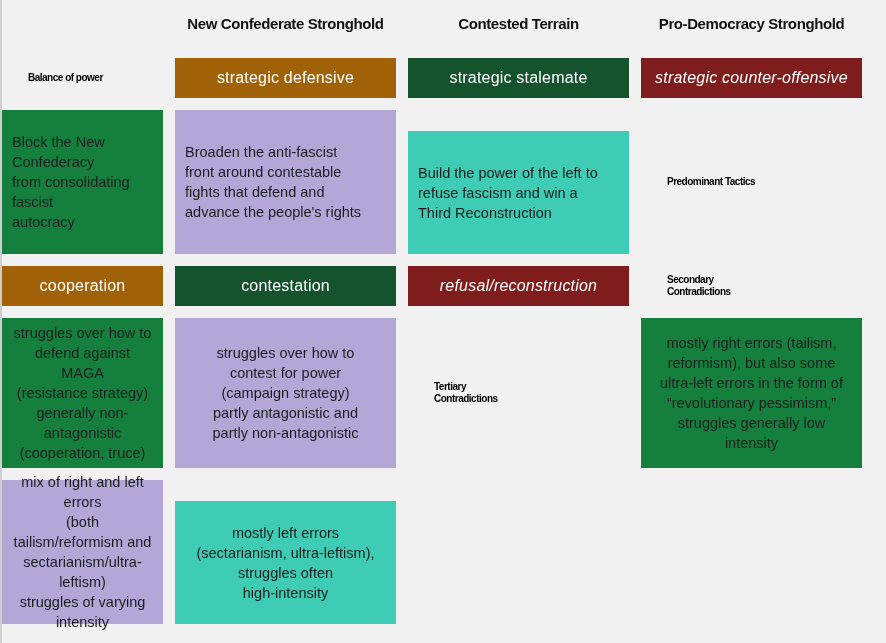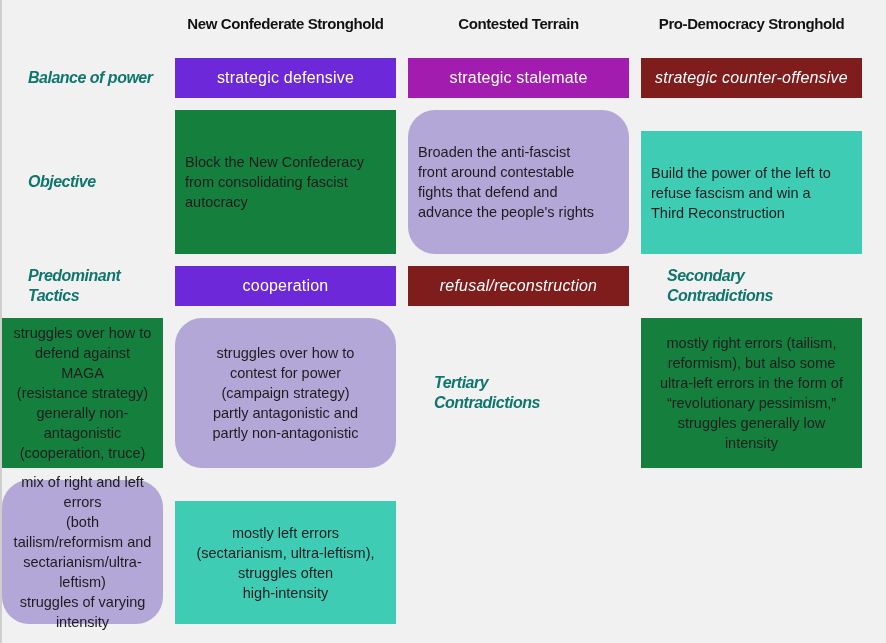--- a/index.html
+++ b/index.html
@@ -23,79 +23,78 @@
   .corner { }
   .col-header {
     display: flex; align-items: center; justify-content: center;
     font-weight: 700; font-size: 15px; letter-spacing: -0.4px;
     text-align: center; color: #121212;
   }
   
   .row-label {
     display: flex; align-items: center;
     padding-left: 26px;
-    font-weight: 700; font-size: 16px; letter-spacing: -0.5px;
+    font-weight: 700; font-size: 10px; letter-spacing: -0.5px;
     line-height: 1.25;
     white-space: pre-line;
-    color: #0f766e;
-    font-style: italic;
+    color: #000000;
   }
   
   .bar {
     display: flex; align-items: center; justify-content: center;
     color: #FFFFFF; font-size: 16px; font-weight: 500;
     letter-spacing: 0.2px;
     text-align: center;
   }
-  .bar.c1 { background: #6d28d9; }
-  .bar.c2 { background: #a21caf; }
+  .bar.c1 { background: #a16207; }
+  .bar.c2 { background: #14532d; }
   .bar.c3 { background: #7f1d1d; font-style: italic; }
   
   .cell {
     display: flex; align-items: center; justify-content: center;
     font-size: 14.5px; line-height: 1.38;
     padding: 8px 10px;
     white-space: pre-line;
     color: #1D1D1F;
   }
   .cell.c1 { background: #15803d; }
-  .cell.c2 { background: #B2A7D7; border-radius: 27px; }
+  .cell.c2 { background: #B2A7D7; }
   .cell.c3 { background: #3ECCB5; margin-top: 21px; }
   .cell.left   { text-align: left; justify-content: flex-start; }
   .cell.center { text-align: center; }
 </style>
 </head>
 <body>
 
 <div class="grid">
 
   <div class="corner"></div>
   <div class="col-header">New Confederate Stronghold</div>
   <div class="col-header">Contested Terrain</div>
   <div class="col-header">Pro-Democracy Stronghold</div>
 
   <div class="row-label">Balance of power</div>
   <div class="bar c1">strategic defensive</div>
   <div class="bar c2">strategic stalemate</div>
   <div class="bar c3">strategic counter-offensive</div>
 
-  <div class="row-label">Objective</div>
   <div class="cell c1 left">Block the New Confederacy
 from consolidating fascist
 autocracy</div>
   <div class="cell c2 left">Broaden the anti-fascist
 front around contestable
 fights that defend and
 advance the people's rights</div>
   <div class="cell c3 left">Build the power of the left to
 refuse fascism and win a
 Third Reconstruction</div>
 
   <div class="row-label">Predominant Tactics</div>
   <div class="bar c1">cooperation</div>
+  <div class="bar c2">contestation</div>
   <div class="bar c3">refusal/reconstruction</div>
 
   <div class="row-label">Secondary
 Contradictions</div>
   <div class="cell c1 center">struggles over how to
 defend against MAGA
 (resistance strategy)
 generally non-antagonistic
 (cooperation, truce)</div>
   <div class="cell c2 center">struggles over how to

